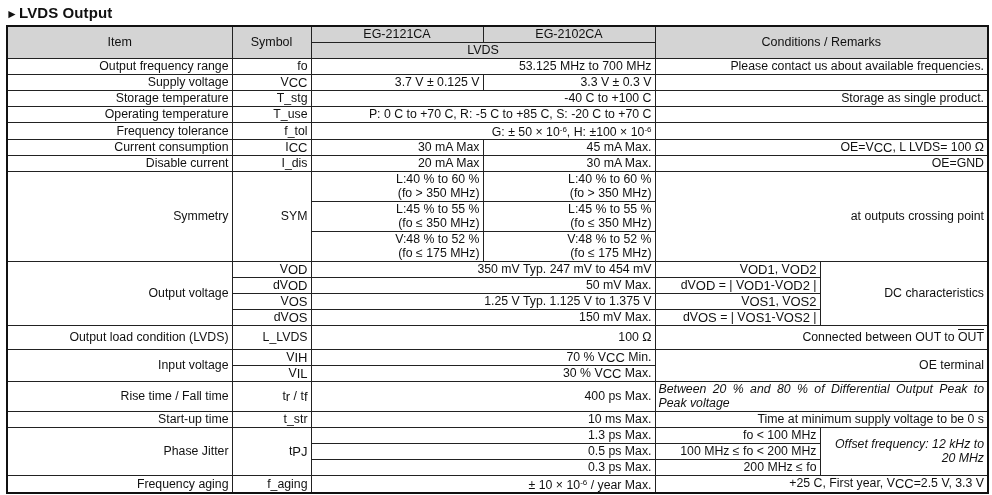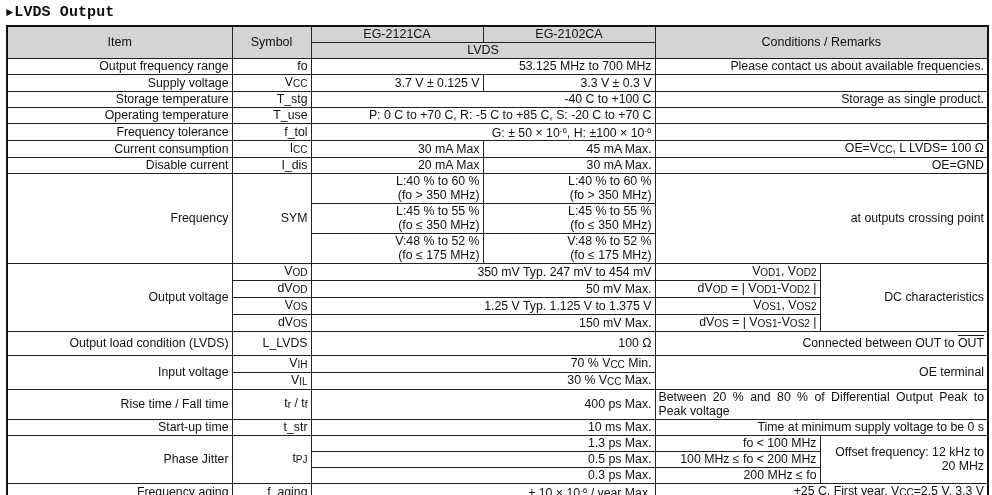--- a/index.html
+++ b/index.html
@@ -1,32 +1,32 @@
 <!DOCTYPE html>
 <html><head>
 <meta charset="utf-8">
 <style>
   html, body { margin:0; padding:0; background:#ffffff; }
   body { width:992px; height:495px; position:relative; overflow:hidden;
          font-family:"Liberation Sans", sans-serif; color:#111; }
-  .title { position:absolute; left:6px; top:4px; font-size:15px; font-weight:bold; letter-spacing:0.1px;font-family:Liberation Mono, monospace; }
+  .title { position:absolute; left:6px; top:4px; font-size:15px; font-weight:bold; letter-spacing:0.1px; }
   .title .tri { font-size:12px; margin-right:1px; }
   table.spec { position:absolute; left:6px; top:25px; border-collapse:collapse;
                table-layout:fixed; width:981px; font-size:12.3px; }
   table.spec td, table.spec th { border:1px solid #222; padding:0 3px; line-height:14px;
                vertical-align:middle; overflow:hidden; white-space:nowrap; }
   table.spec th { background:#d4d4d4; font-weight:normal; font-size:12.5px; }
   table.spec { border:2px solid #111; }
   .c { text-align:right; }
   .l { text-align:right; }
-  .sub { font-size:10px; vertical-align:-1px; }
+  .sub { font-size:13px; vertical-align:-1px; }
   .sup { font-size:8px; vertical-align:4px; }
   .ov { text-decoration:overline; }
   tr.h16 td { height:15px; }
-  .wrap { white-space:normal !important; }
+  .wrap { white-space:normal !important;font-style:italic; }
   tr.thick > td { border-top:1px solid #ef4444; }
 </style>
 </head>
 <body>
 
 <div class="title"><span class="tri">►</span><span>LVDS Output</span></div>
 
 <table class="spec">
   <colgroup>
     <col style="width:225px">
@@ -94,21 +94,21 @@
 
   <tr class="h16">
     <td class="l">Disable current</td>
     <td class="c">I_dis</td>
     <td class="c">20 mA Max</td>
     <td class="c">30 mA Max.</td>
     <td class="l" colspan="2">OE=GND</td>
   </tr>
 
   <tr>
-    <td class="l" rowspan="3">Frequency</td>
+    <td class="l" rowspan="3">Symmetry</td>
     <td class="c" rowspan="3">SYM</td>
     <td class="c" style="height:29px">
           <div>L:40 % to 60 %</div>
           <div>(fo &gt; 350 MHz)</div>
         </td>
     <td class="c">
           <div>L:40 % to 60 %</div>
           <div>(fo &gt; 350 MHz)</div>
         </td>
     <td class="l" colspan="2" rowspan="3">at outputs crossing point</td>

